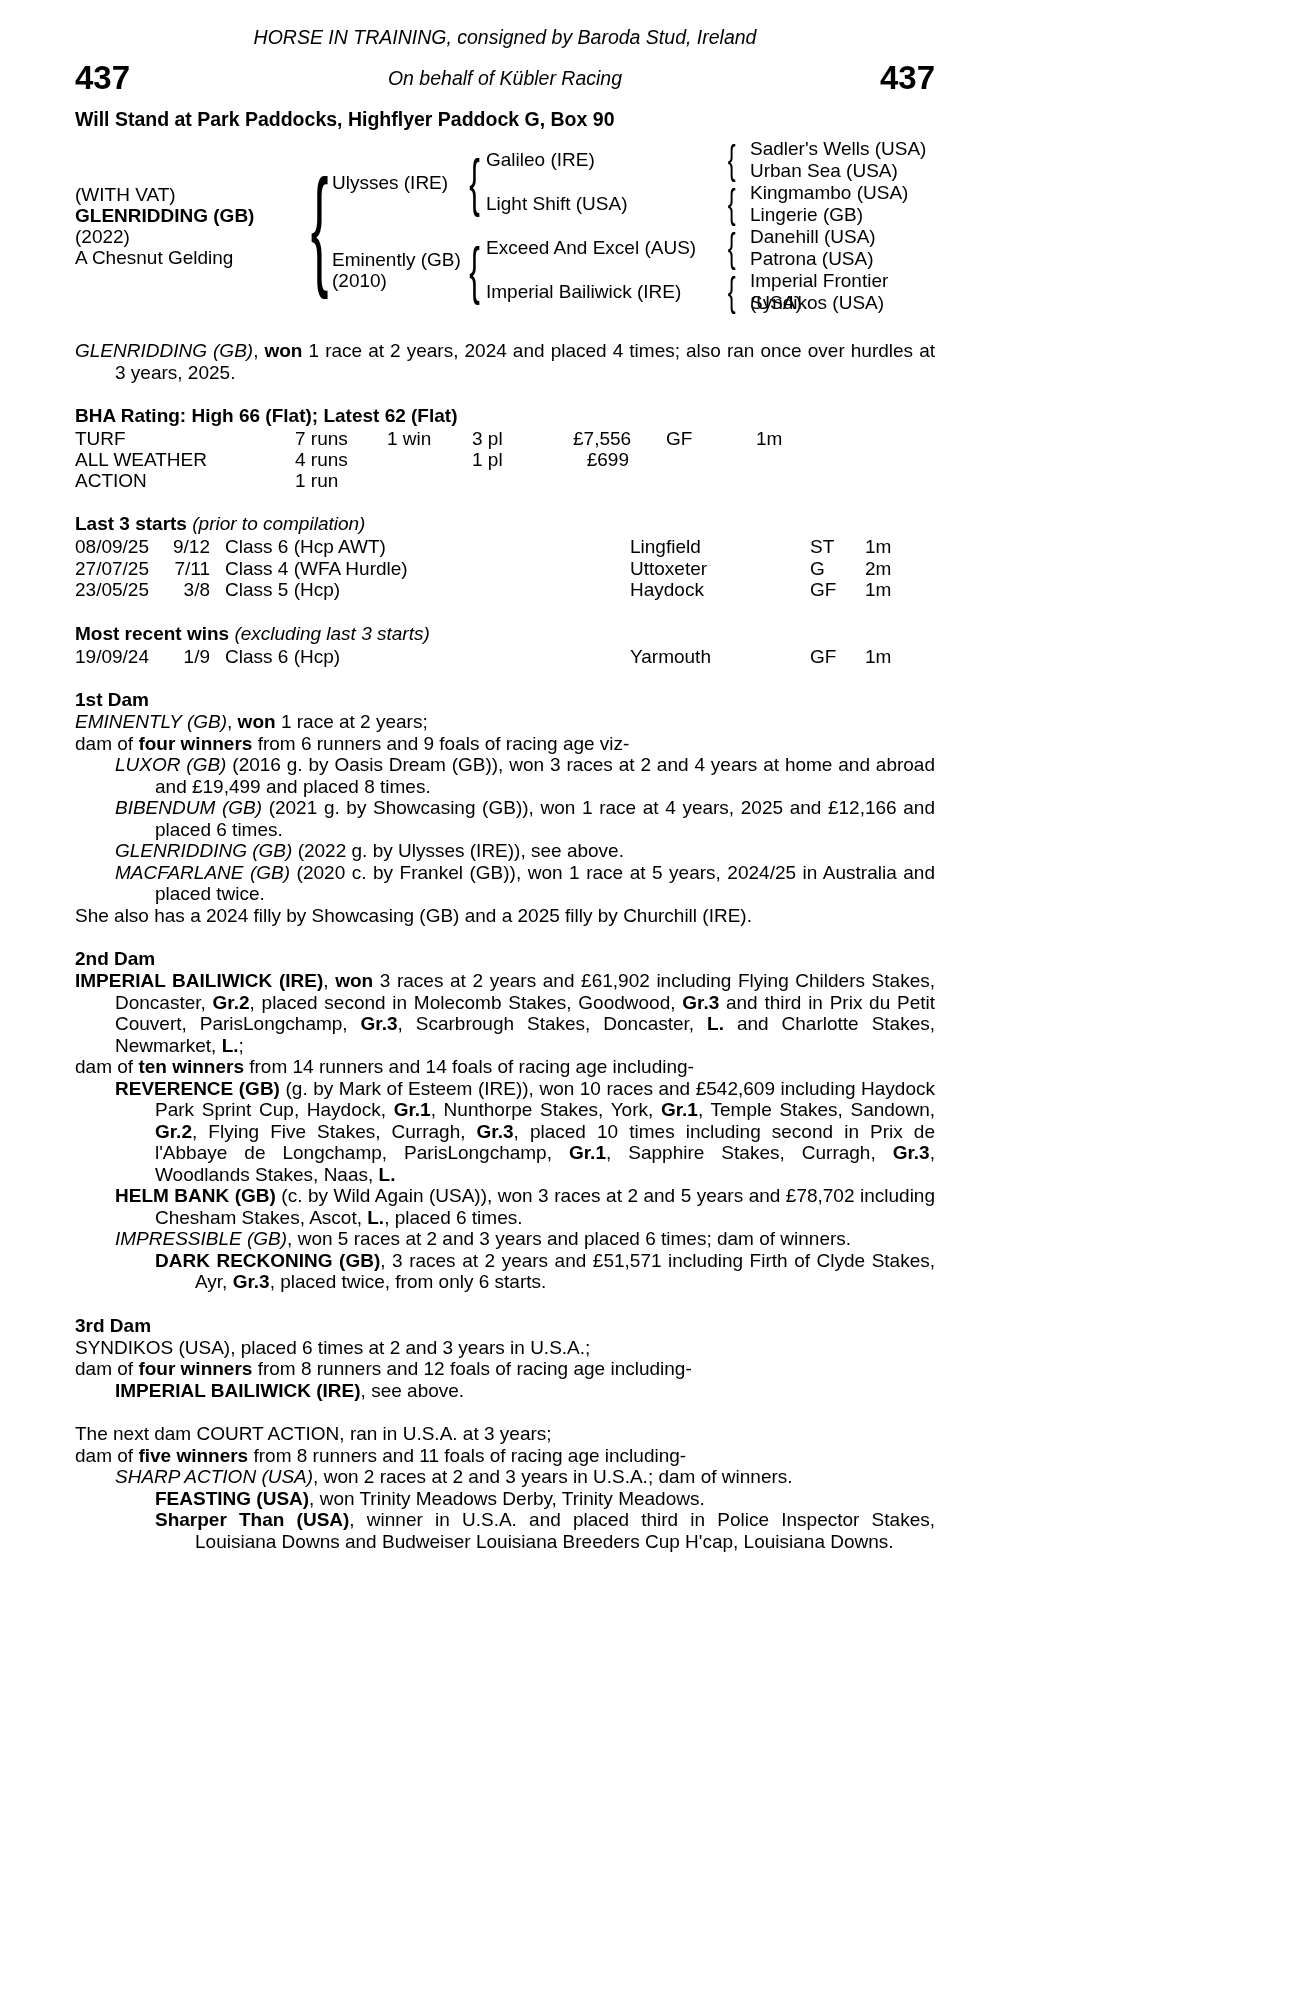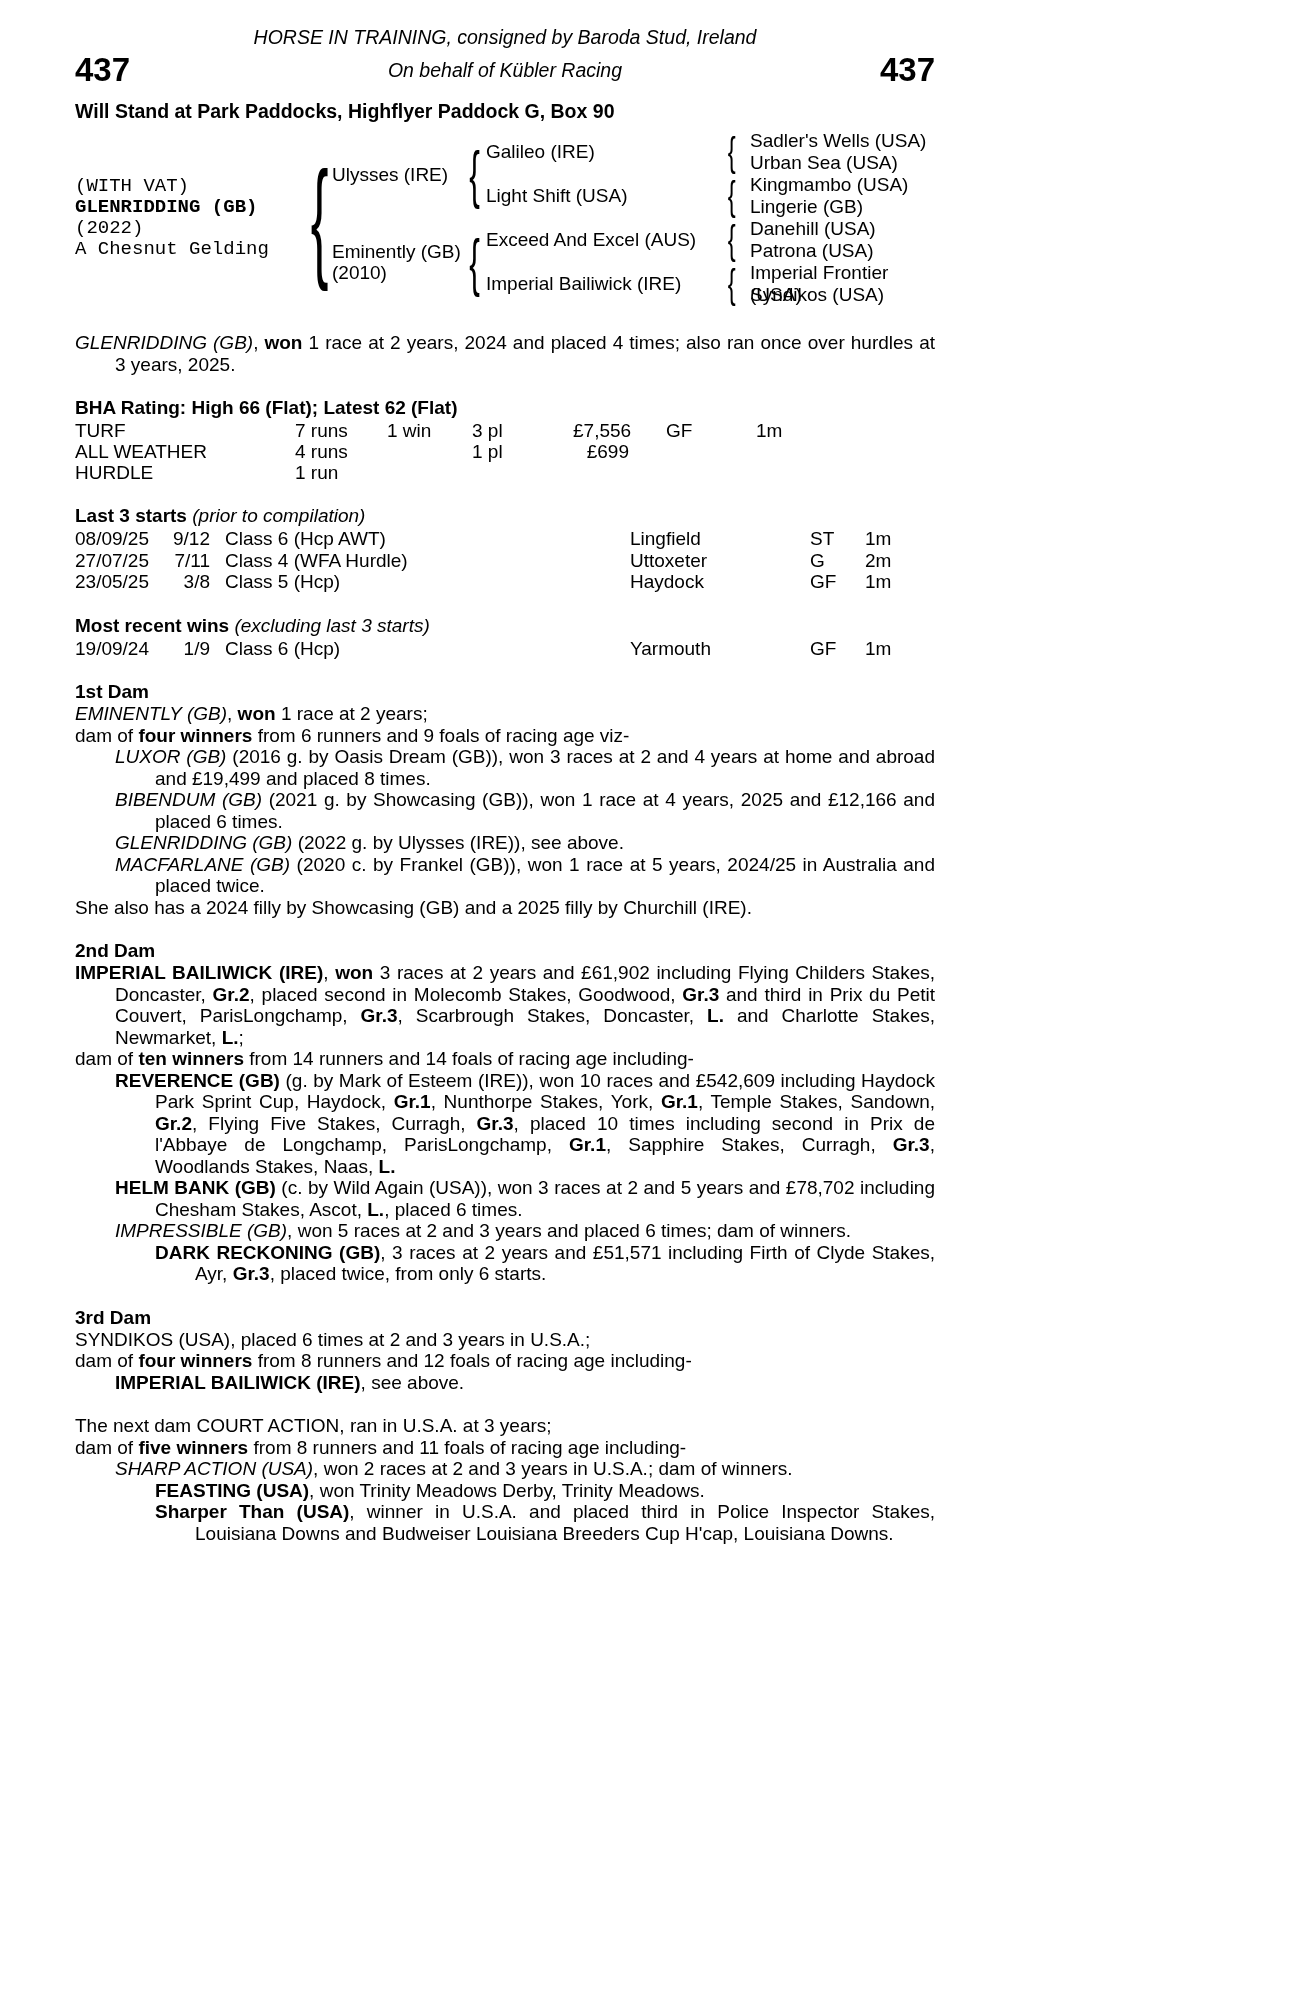--- a/index.html
+++ b/index.html
@@ -3,29 +3,29 @@
 <meta charset="utf-8">
 <style>
   html, body { margin:0; padding:0; background:#ffffff; color:#000000; }
   body { width:1315px; min-height:2000px; font-family:"Liberation Sans", sans-serif; font-size:19px; }
   .page { margin-left:75px; width:860px; padding-top:26px; }
   .b { font-weight:bold; }
   .i { font-style:italic; }
 
   
   .consignor { text-align:center; font-style:italic; font-size:19.5px; line-height:22px; }
-  .lot-row { display:flex; align-items:center; margin-top:4px; }
+  .lot-row { display:flex; align-items:center; margin-top:12px; }
   .lot { font-size:33px; font-weight:bold; width:130px; line-height:36px; }
   .lot.right { text-align:right; }
   .on-behalf { flex:1; text-align:center; font-style:italic; font-size:19.5px; }
   .stand { font-weight:bold; margin-top:12px; font-size:19.5px; line-height:22px; }
 
   
   .pedigree { display:flex; margin-top:8px; height:176px; }
-  .ped-left { width:233px; display:flex; flex-direction:column; justify-content:center; line-height:21px;font-family:Liberation Mono, monospace; }
+  .ped-left { width:233px; display:flex; flex-direction:column; justify-content:center; line-height:21px; }
   .ped-gens { flex:1; display:flex; flex-direction:column; }
   .ped-half { height:88px; display:flex; align-items:center; }
   .gen1 { width:132px; line-height:21px; }
   .gen2col { display:flex; flex-direction:column; flex:1; }
   .gen2row { height:44px; display:flex; align-items:center;gap:8px; }
   .gen2name { width:228px; }
   .gen3col { flex:1; display:flex; flex-direction:column; justify-content:center; }
   .gen3col > div { height:22px; line-height:22px; }
   .brace { display:flex; align-items:center; justify-content:center; overflow:visible; }
   .brace > span { display:block; transform-origin:center; line-height:0.9; }
@@ -163,21 +163,21 @@
       <div class="srow">
         <div>ALL WEATHER</div>
         <div>4 runs</div>
         <div></div>
         <div>1 pl</div>
         <div class="earn">£699</div>
         <div class="going"></div>
         <div></div>
       </div>
       <div class="srow">
-        <div>HURDLE</div>
+        <div>ACTION</div>
         <div>1 run</div>
         <div></div>
         <div></div>
         <div class="earn"></div>
         <div class="going"></div>
         <div></div>
       </div>
     </div>
   </div>
 

